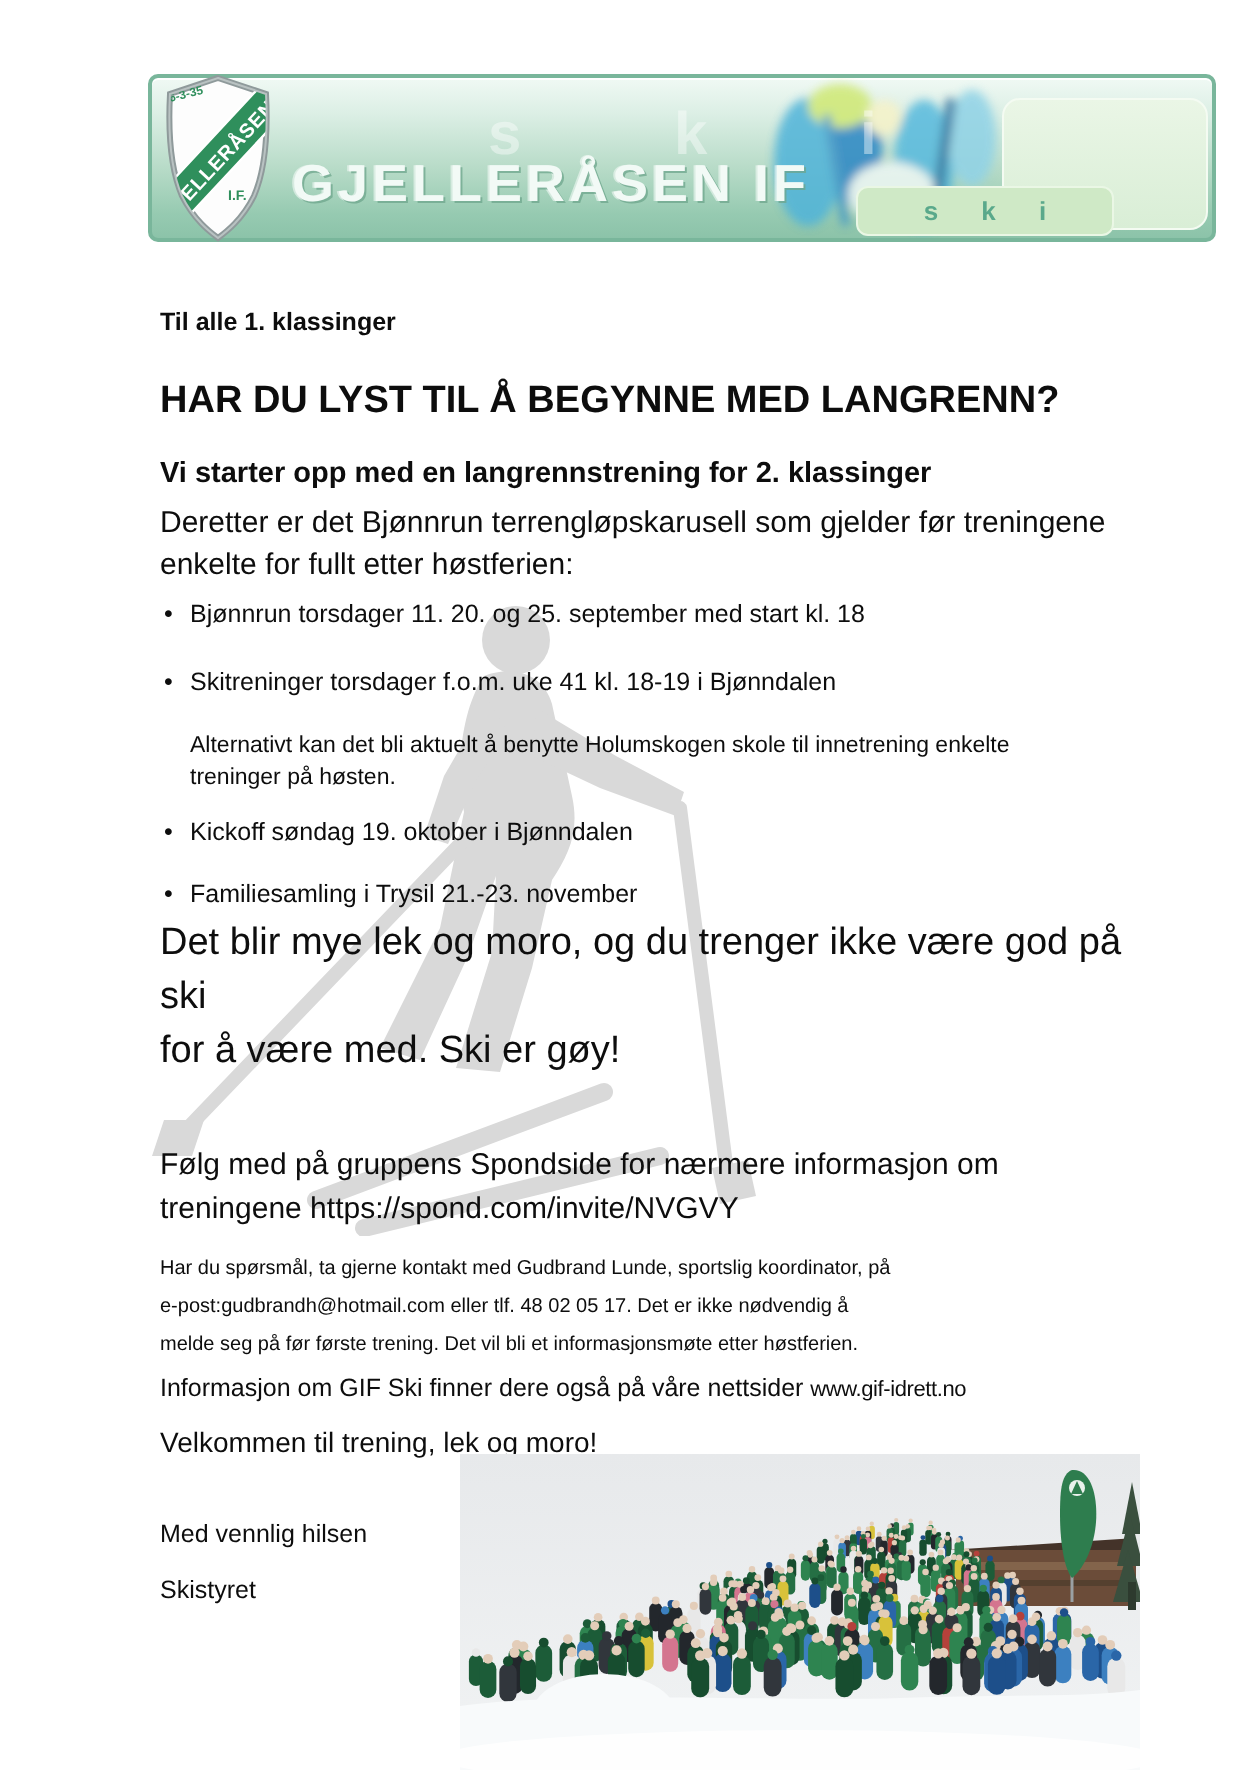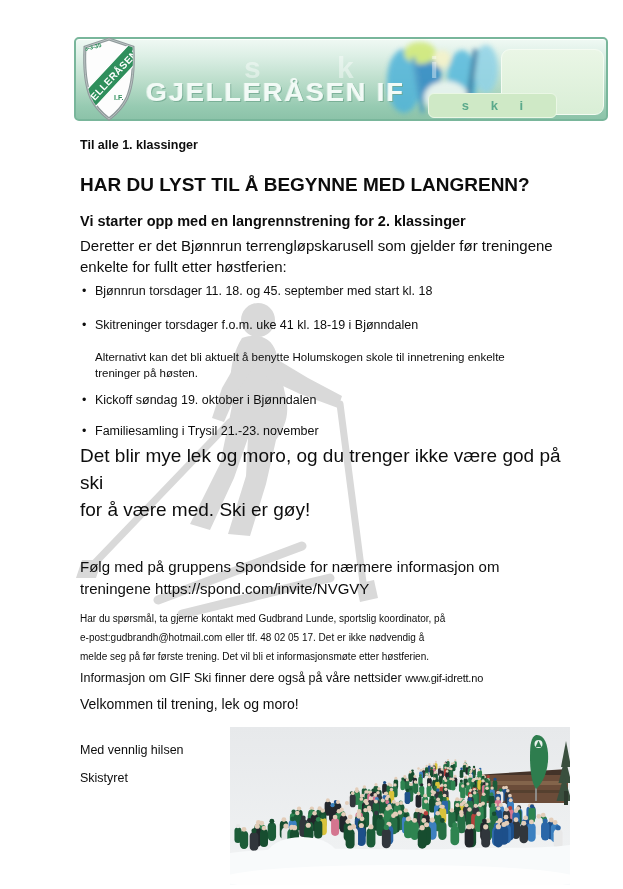--- a/index.html
+++ b/index.html
@@ -32,21 +32,21 @@
   .banner-ski-box{
     position:absolute;left:352px;top:54px;width:127px;height:23px;border-radius:6px;
     background:#cfe9c6;border:1px solid #eaf7e5;
     display:flex;align-items:center;justify-content:center;
     font-size:13px;font-weight:bold;color:#5aa98b;letter-spacing:9px;text-indent:9px;
   }
   .shield{position:absolute;left:3px;top:-3px;}
   
   .watermark-skier{position:absolute;left:62px;top:278px;z-index:1;}
   
-  .content{position:absolute;left:80px;top:133px;width:482px;z-index:2;}
+  .content{position:absolute;left:80px;top:149px;width:482px;z-index:2;}
   .prewrap{white-space:pre-line;}
   .salutation{margin-top:5px;font-size:12.5px;font-weight:bold;line-height:15px;}
   .headline{margin-top:20px;font-size:19px;font-weight:bold;line-height:23px;white-space:nowrap;}
   .intro1{margin-top:16px;font-size:14.5px;font-weight:bold;line-height:18px;}
   .intro2{margin-top:19px;font-size:14.5px;font-weight:bold;line-height:18px;}
   .body1{margin-top:5px;font-size:15px;line-height:21px;}
   .bullets{margin:0;padding:0;list-style:none;}
   .bullet{position:relative;padding-left:15px;font-size:12.5px;line-height:16px;}
   .bullet::before{content:"\2022";position:absolute;left:2px;top:0;}
   .bullet.b1{margin-top:6px;}
@@ -127,21 +127,21 @@
   </g>
 </svg>
 
 <div class="content">
   <div class="salutation">Til alle 1. klassinger</div>
   <div class="headline">HAR DU LYST TIL Å BEGYNNE MED LANGRENN?</div>
   <div class="intro1">Vi starter opp med en langrennstrening for 2. klassinger</div>
   <div class="body1 prewrap">Deretter er det Bjønnrun terrengløpskarusell som gjelder før treningene
 enkelte for fullt etter høstferien:</div>
   <ul class="bullets">
-    <li class="bullet b1"><span>Bjønnrun torsdager 11. 18. og 45. september med start kl. 18</span></li>
+    <li class="bullet b1"><span>Bjønnrun torsdager 11. 20. og 25. september med start kl. 18</span></li>
     <li class="bullet b2">
       <span>Skitreninger torsdager f.o.m. uke 41 kl. 18-19 i Bjønndalen</span>
       <div class="bullet-note prewrap">Alternativt kan det bli aktuelt å benytte Holumskogen skole til innetrening enkelte
 treninger på høsten.</div>
     </li>
     <li class="bullet b3"><span>Kickoff søndag 19. oktober i Bjønndalen</span></li>
     <li class="bullet b4"><span>Familiesamling i Trysil 21.-23. november</span></li>
   </ul>
   <div class="emphasis prewrap">Det blir mye lek og moro, og du trenger ikke være god på ski
 for å være med. Ski er gøy!</div>

